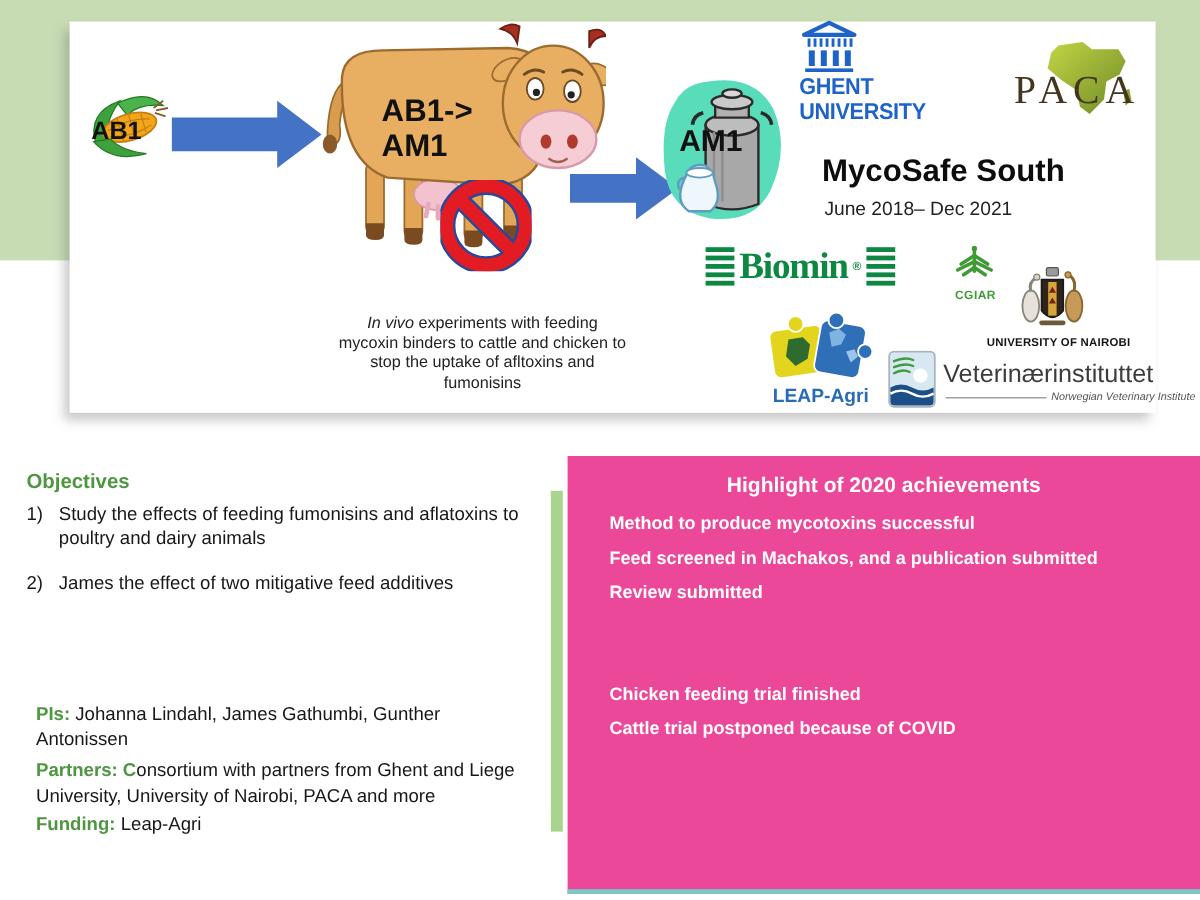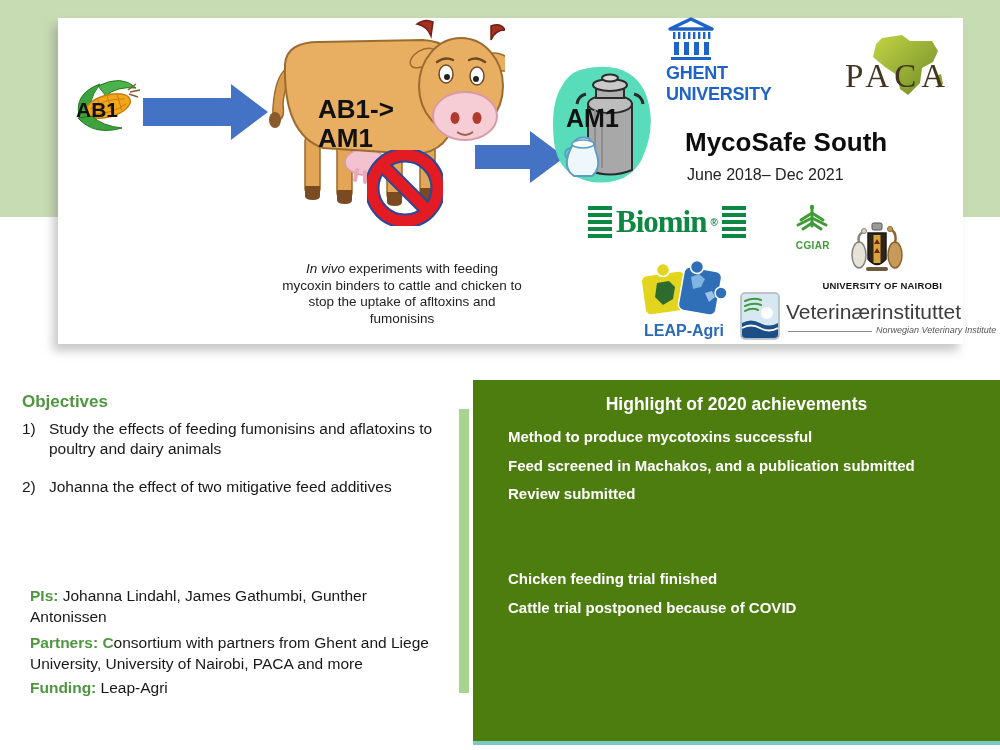--- a/index.html
+++ b/index.html
@@ -8,21 +8,21 @@
   .abs{position:absolute;}
 
   
   #green-band{left:0;top:8;width:1000px;height:217px;background:#c8dcb4;}
   #hero-card{left:58px;top:18px;width:905px;height:326px;background:#ffffff;
              box-shadow:-5px 7px 9px rgba(110,110,110,.38);}
 
   
   .big-label{font-weight:800;color:#111;}
   #ab1-label{left:76px;top:98px;font-size:21px;}
-  #cow-label{left:318px;top:78px;font-size:26px;line-height:29px;margin-top:17px;}
+  #cow-label{left:318px;top:78px;font-size:26px;line-height:29px;}
   #am1-label{left:566px;top:104px;font-size:25px;}
   #diagram-caption{left:281px;top:242px;width:242px;text-align:center;
                    font-size:13.5px;line-height:16.5px;color:#222;margin-top:19px;}
 
   
   #ghent-text{left:666px;top:62px;font-size:19px;line-height:21px;font-weight:700;
               color:#1e64c8;transform:scaleX(.95);transform-origin:left top;letter-spacing:-.3px;}
   
   #paca-text{left:845px;top:58px;font-family:"Liberation Serif",serif;font-size:33px;
              color:#43351f;letter-spacing:5px;}
@@ -61,21 +61,21 @@
   #obj-item-1{left:22px;top:419px;width:450px;}
   #obj-item-2{left:22px;top:477px;width:450px;}
   .meta-par{font-size:15.5px;line-height:21px;color:#181818;}
   .meta-label{color:#4f9641;font-weight:700;}
   #pis-par{left:30px;top:585px;width:388px;}
   #partners-par{left:30px;top:632px;width:406px;}
   #funding-par{left:30px;top:677px;width:406px;}
 
   
   #accent-bar{left:459px;top:409px;width:10px;height:284px;background:#a9d48d;}
-  #highlight-panel{left:473px;top:380px;width:527px;height:361px;background:#4d7c0f;
+  #highlight-panel{left:473px;top:380px;width:527px;height:361px;background:#ec4899;
                    border-bottom:4px solid #7cc8c4;}
   #highlight-title{position:absolute;left:0;top:14px;width:100%;text-align:center;
                    color:#fff;font-size:17.5px;font-weight:700;}
   .hl-line{position:absolute;left:35px;right:8px;color:#fff;font-size:15px;font-weight:700;}
   #hl-1{top:48px;} #hl-2{top:77px;} #hl-3{top:105px;}
   #hl-4{top:190px;} #hl-5{top:219px;}
 </style>
 </head>
 <body>
 
@@ -278,21 +278,21 @@
   <div id="vet-rule" class="abs"></div>
   <div id="vet-sub" class="abs">Norwegian Veterinary Institute</div>
 
   <div id="obj-heading" class="abs">Objectives</div>
   <div id="obj-item-1" class="abs obj-item">
     <span class="obj-num">1)</span>
     <span>Study the effects of feeding fumonisins and aflatoxins to poultry and dairy animals</span>
   </div>
   <div id="obj-item-2" class="abs obj-item">
     <span class="obj-num">2)</span>
-    <span>Johanna the effect of two mitigative feed additives</span>
+    <span>James the effect of two mitigative feed additives</span>
   </div>
 
   <div id="pis-par" class="abs meta-par">
     <span class="meta-label">PIs:</span><span> Johanna Lindahl, James Gathumbi, Gunther Antonissen</span>
   </div>
   <div id="partners-par" class="abs meta-par">
     <span class="meta-label">Partners: </span><span class="meta-label">C</span><span>onsortium with partners from Ghent and Liege University, University of Nairobi, PACA and more</span>
   </div>
   <div id="funding-par" class="abs meta-par">
     <span class="meta-label">Funding:</span><span> Leap-Agri</span>

